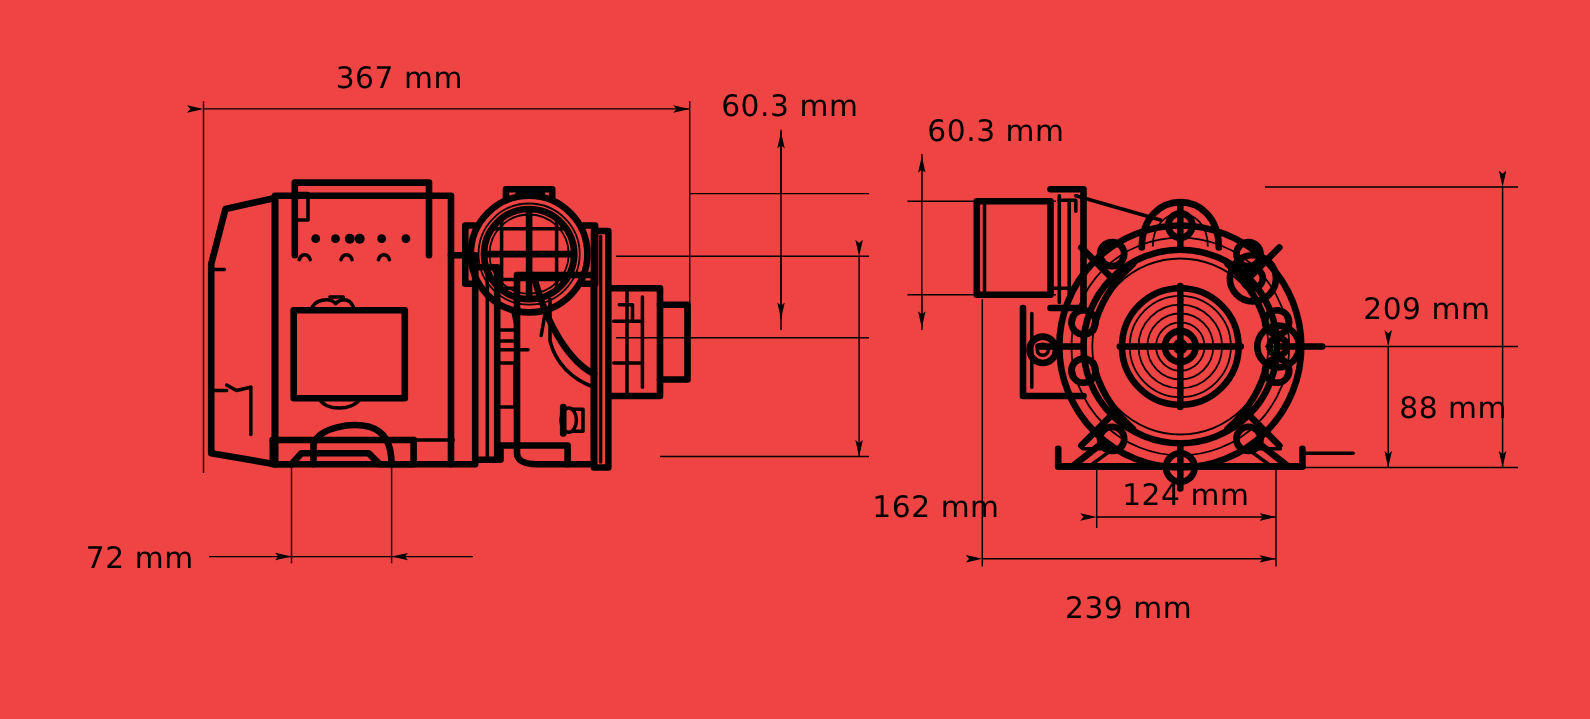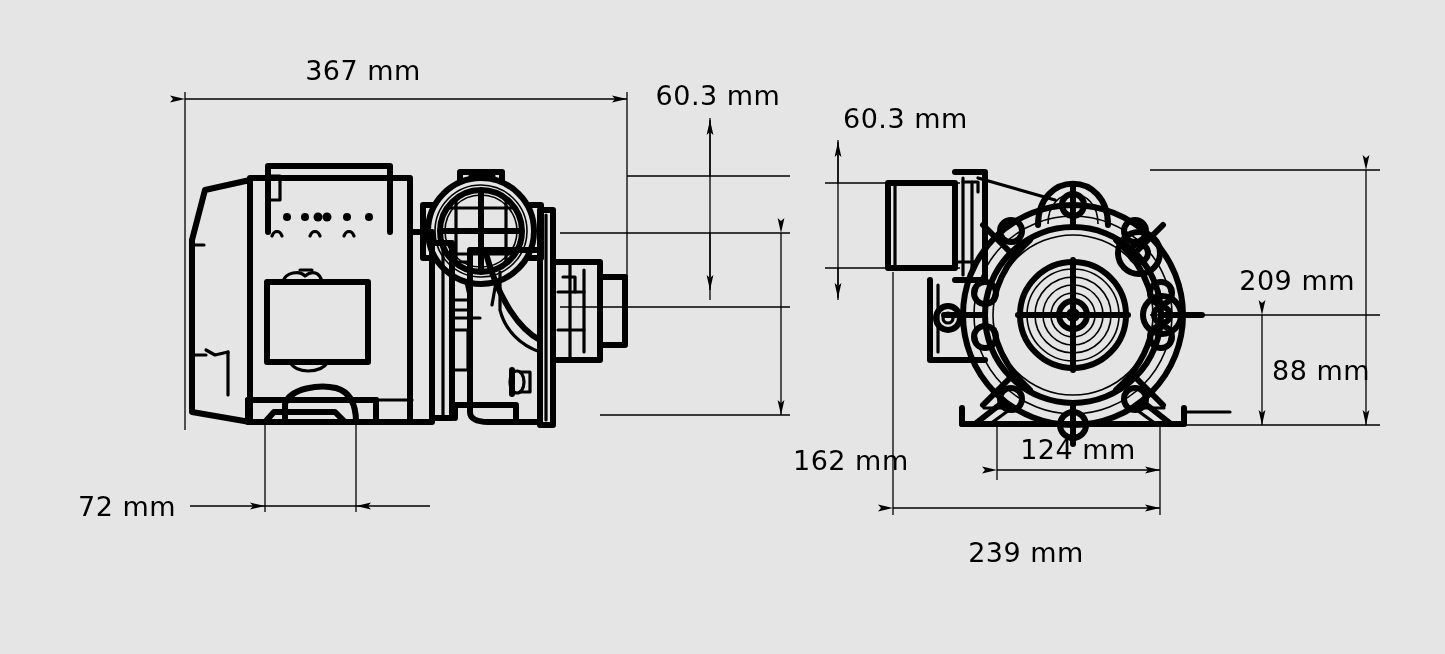--- a/index.html
+++ b/index.html
@@ -1,18 +1,18 @@
 <!DOCTYPE html>
 <html><head>
 <meta charset="utf-8">
 <style>
   html,body{margin:0;padding:0;background:#ffffff;}
   body{width:1445px;height:654px;overflow:hidden;
        font-family:"DejaVu Sans","Liberation Sans",sans-serif;}
-  #sheet{position:relative;width:1445px;height:654px;background:#e5e5e5;}
+  #sheet{position:relative;width:1445px;height:654px;background:#ef4444;}
   svg{display:block;}
   .dimtext{font-family:"DejaVu Sans","Liberation Sans",sans-serif;
            font-size:27px;fill:#000;letter-spacing:0.5px;}
   .thin{stroke:#000;stroke-width:1.3;fill:none;}
   .part{stroke:#000;stroke-width:6;fill:none;stroke-linecap:round;stroke-linejoin:round;}
   .part-thin{stroke:#000;stroke-width:3.2;fill:none;stroke-linecap:round;stroke-linejoin:round;}
   .part-hair{stroke:#000;stroke-width:1.6;fill:none;}
   .solid{fill:#000;stroke:none;}
 </style>
 </head>

